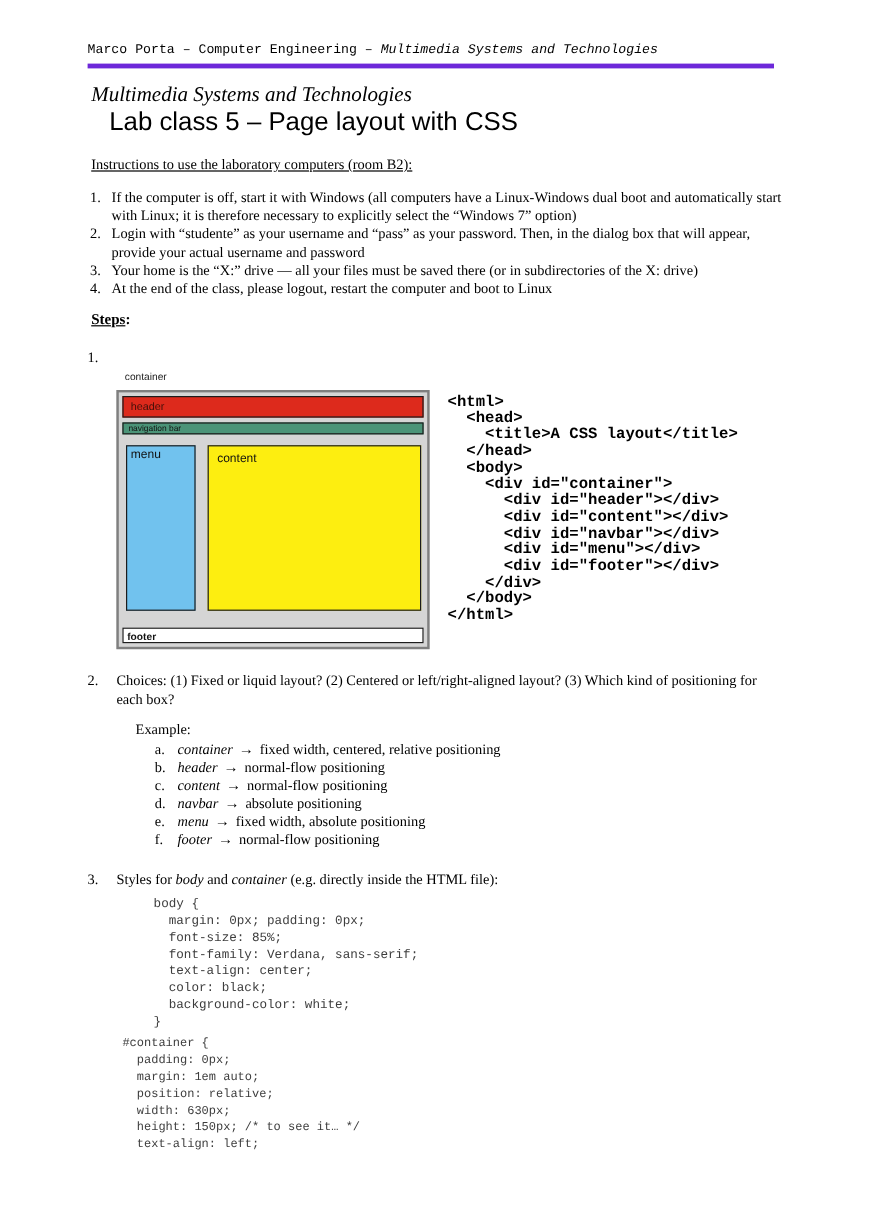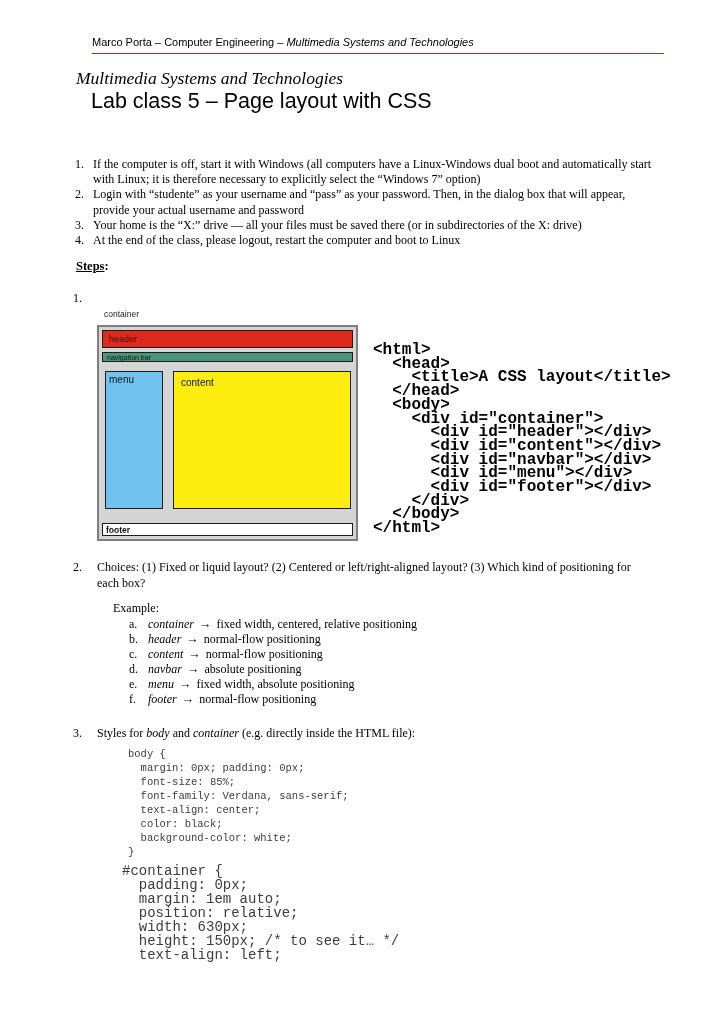--- a/index.html
+++ b/index.html
@@ -5,23 +5,23 @@
   * { margin:0; padding:0; box-sizing:border-box; }
   html,body { background:#ffffff; }
   .page {
     position:relative; width:724px; height:1024px; background:#ffffff;
     font-family:"Liberation Serif", serif; color:#000; overflow:hidden;
   }
   .abs { position:absolute; }
 
   
   .doc-header {
-    left:92px; top:36px; width:572px;
-    font-family:Liberation Sans, sans-serif; font-size:11px;
-    border-bottom:1px solid #6d28d9; padding-bottom:5px; white-space:nowrap;
+    left:73px; top:36px; width:572px;
+    font-family:Liberation Mono, monospace; font-size:11px;
+    border-bottom:4px solid #6d28d9; padding-bottom:5px; white-space:nowrap;
   }
   .doc-header .it { font-style:italic; }
 
   .course-title { left:76px; top:68px; font-style:italic; font-size:17.5px; }
   .lab-title { left:76px; top:89px; font-family:"Liberation Sans", sans-serif; font-size:21.5px;margin-left:15px; }
 
   .instr-heading { left:76px; top:130px; font-size:12px; text-decoration:underline; }
 
   .num-list { left:75px; top:157px; width:577px; font-size:12px; line-height:15.2px; }
   .num-row { display:flex; }
@@ -46,23 +46,23 @@
   }
   .dbox { position:absolute; border:1px solid #1c1c1c; font-family:"Liberation Sans", sans-serif; color:#111; }
   .d-header { left:3px; right:3px; top:3px; height:18px; background:var(--header-bg,#dd2a1c); color:#40100a; font-size:9px; padding:3px 0 0 6px; }
   .d-navbar { left:3px; right:3px; top:25px; height:10px; background:var(--navbar-bg,#4b9478); font-size:7px; display:flex; align-items:center; padding-left:4px; }
   .d-menu { left:6px; top:44px; width:58px; height:138px; background:var(--menu-bg,#71c2ee); font-size:10px; padding:2px 0 0 3px; }
   .d-content { left:74px; top:44px; right:5px; height:138px; background:var(--content-bg,#fdee10); font-size:10px; padding:5px 0 0 7px; }
   .d-footer { left:3px; right:3px; bottom:3px; height:13px; background:var(--footer-bg,#ffffff); font-size:8.5px; font-weight:bold; padding:1px 0 0 3px; }
 
   
   .code { white-space:pre; font-family:"Liberation Mono", monospace; }
-  .code-html { left:373px; top:328px; font-size:16px; font-weight:bold; line-height:13.7px; color:#000;margin-top:16px; }
+  .code-html { left:373px; top:328px; font-size:13px; font-weight:bold; line-height:13.7px; color:#000; }
   .code-css1 { left:128px; top:747px; font-size:10.5px; line-height:14px; color:#3d3d3d; }
-  .code-css2 { left:122px; top:864px; font-size:14px; line-height:14px; color:#3d3d3d; }
+  .code-css2 { left:102px; top:864px; font-size:10px; line-height:14px; color:#3d3d3d; }
 
   
   .example-label { left:97px; top:601px; font-size:12px;margin-left:16px; }
   .example-list { left:129px; top:617px; font-size:12px; line-height:15px; }
   .ex-row { display:flex; align-items:baseline; }
   .ex-row .letter { flex:0 0 19px; }
   .ex-row .term { font-style:italic; }
   .ex-row .arrow { font-family:"Liberation Sans", sans-serif; font-weight:bold; font-size:12.5px; padding:0 5px 0 5px; }
 </style>
 </head>
@@ -70,20 +70,21 @@
 
 <div class="page">
 
   <div class="abs doc-header">
     <span>Marco Porta – Computer Engineering – </span><span class="it">Multimedia Systems and Technologies</span>
   </div>
 
   <div class="abs course-title">Multimedia Systems and Technologies</div>
   <div class="abs lab-title">Lab class 5 – Page layout with CSS</div>
 
+  <div class="abs instr-heading">Instructions to use the laboratory computers (room B2):</div>
   <div class="abs num-list">
     <div class="num-row">
       <span class="num">1.</span>
       <span class="txt">If the computer is off, start it with Windows (all computers have a Linux-Windows dual boot and automatically start with Linux; it is therefore necessary to explicitly select the “Windows 7” option)</span>
     </div>
     <div class="num-row">
       <span class="num">2.</span>
       <span class="txt">Login with “studente” as your username and “pass” as your password. Then, in the dialog box that will appear, provide your actual username and password</span>
     </div>
     <div class="num-row">

